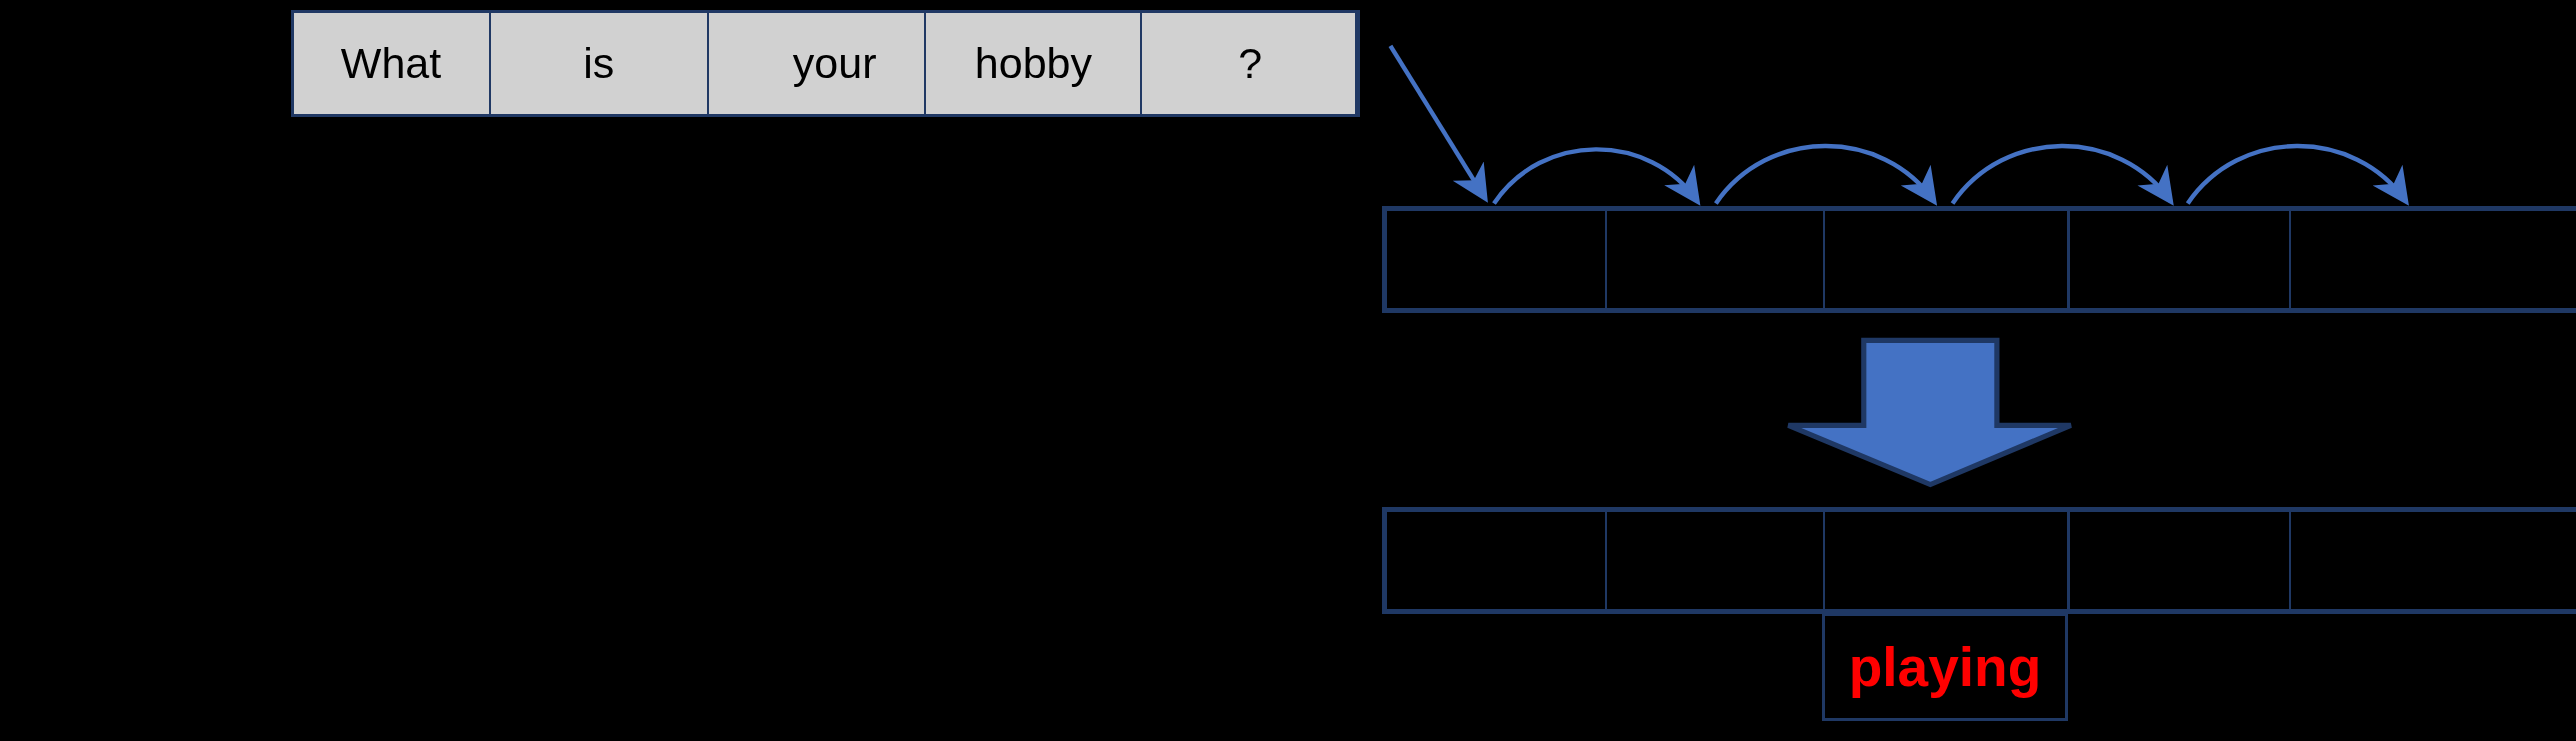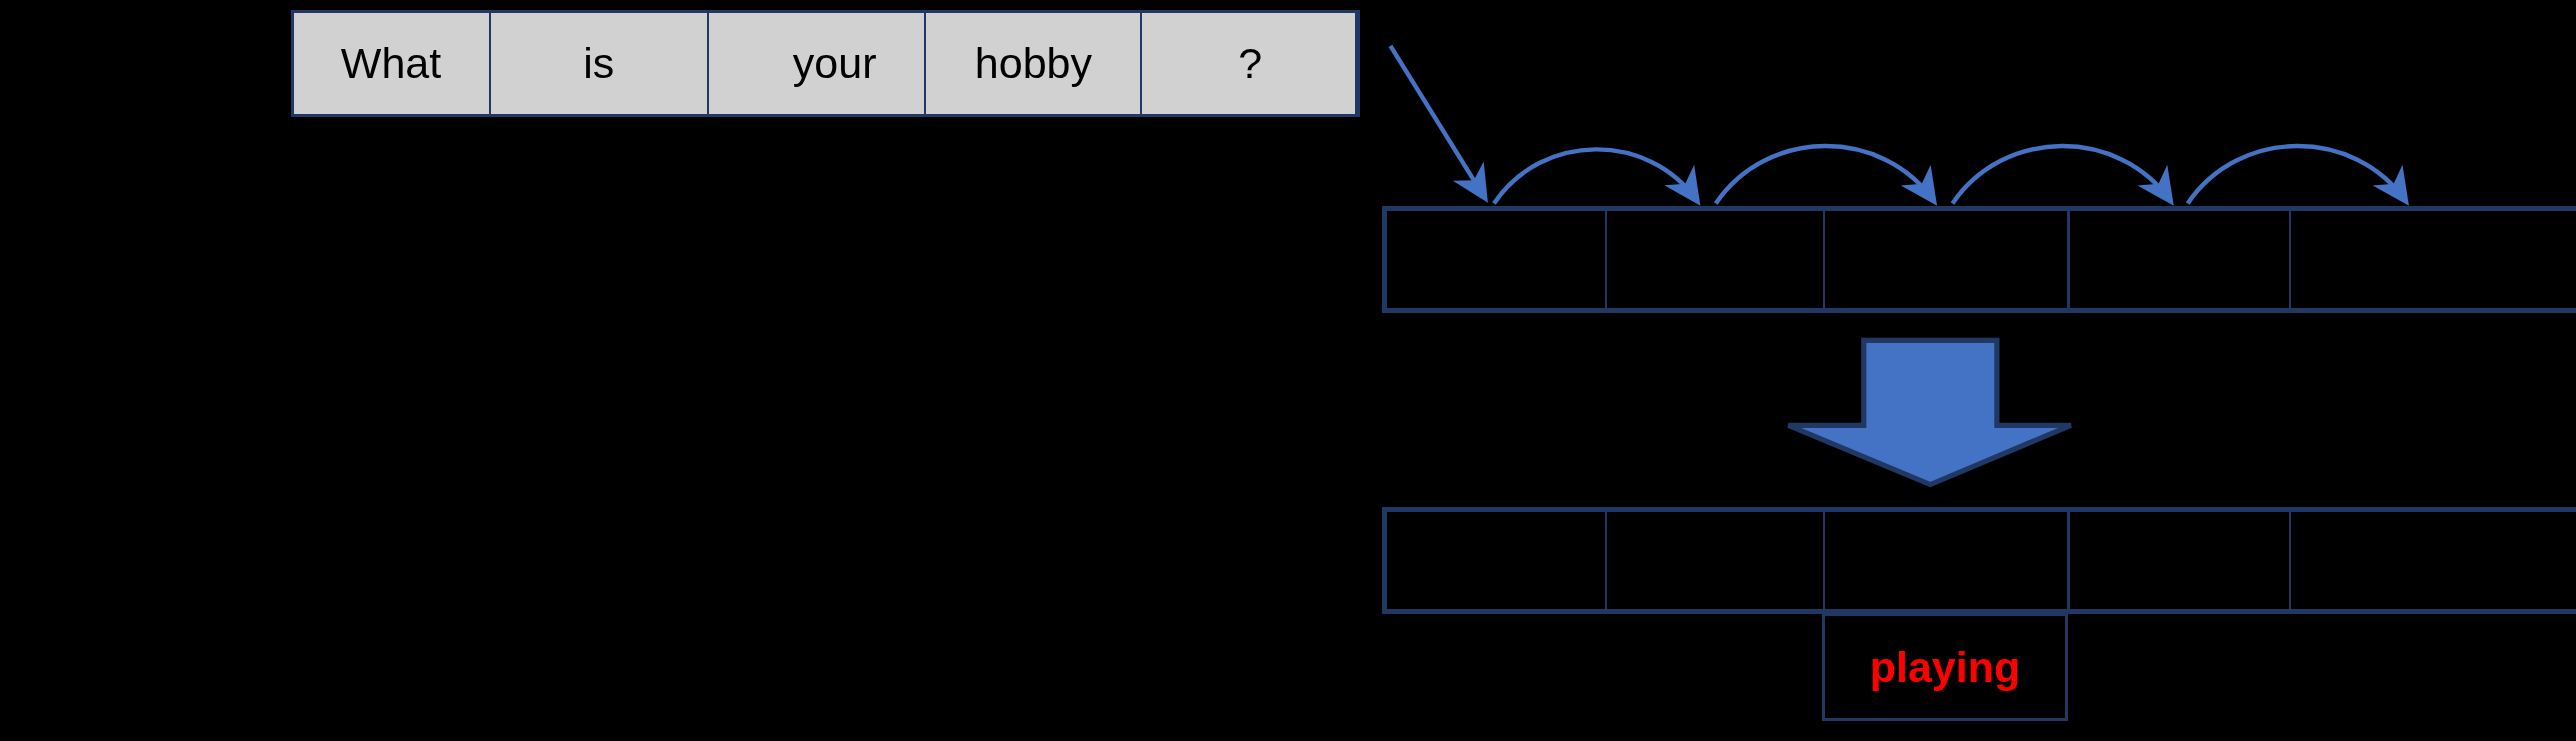--- a/index.html
+++ b/index.html
@@ -71,21 +71,21 @@
     position: absolute;
     left: 1822px;
     top: 613px;
     width: 246px;
     height: 108px;
     box-sizing: border-box;
     border: 3.7px solid #1F3864;
     display: flex;
     align-items: center;
     justify-content: center;
-    font-size: 43px;
+    font-size: 55px;
     font-weight: bold;
     color: #FF0000;
     background: #000000;
   }
 
   
   .overlay {
     position: absolute;
     left: 0; top: 0;
     width: 2576px;

